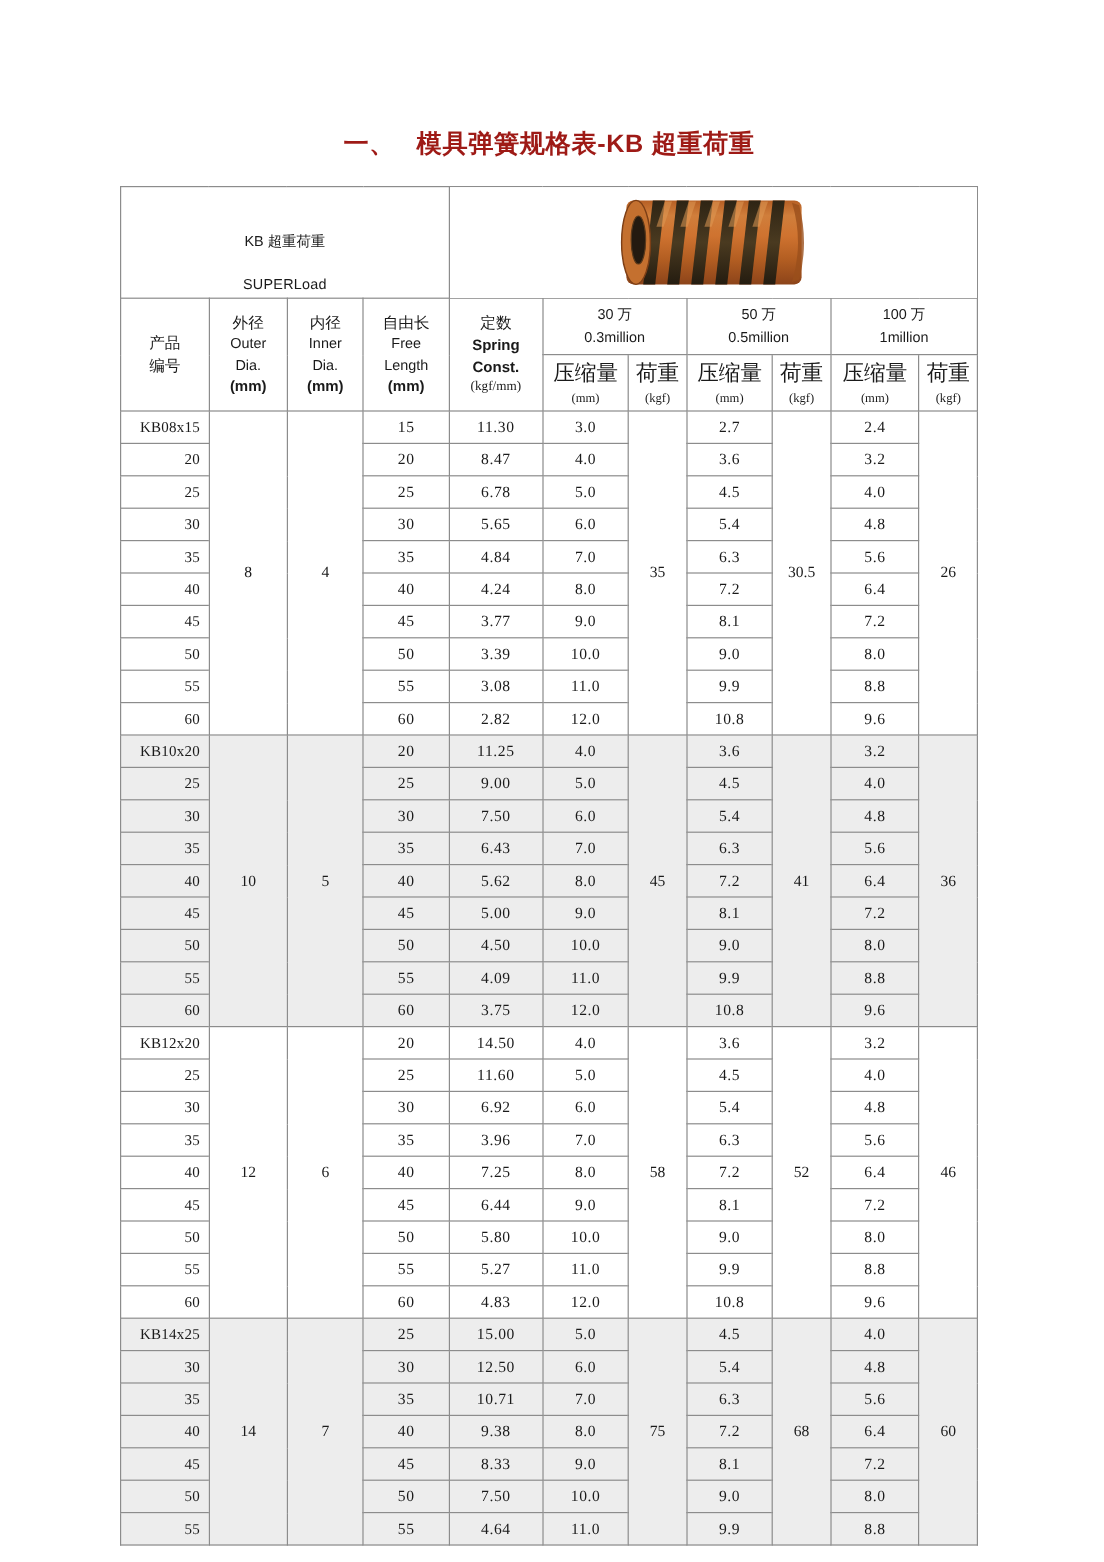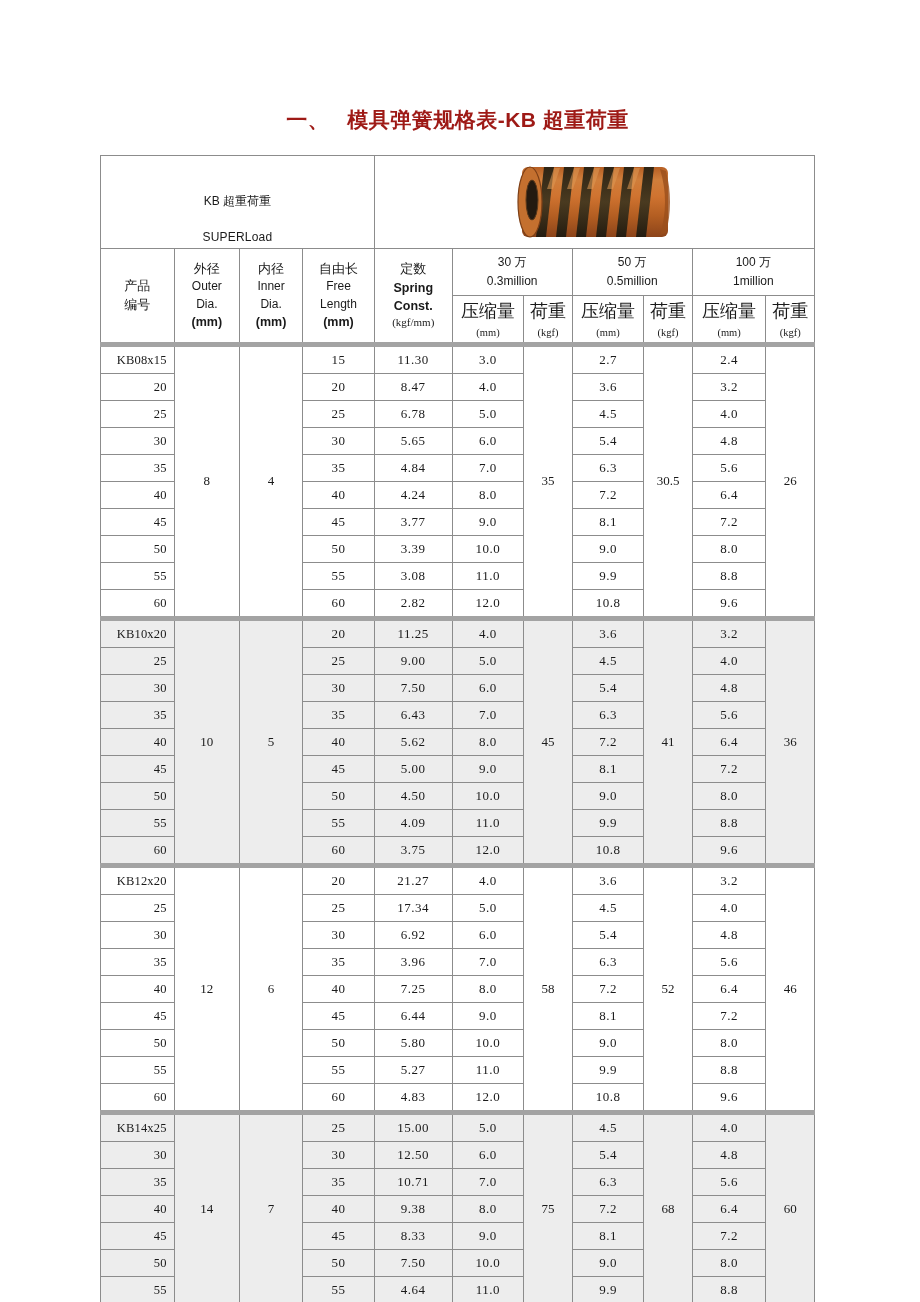--- a/index.html
+++ b/index.html
@@ -140,21 +140,21 @@
     font-size: 13px;
     letter-spacing: 0.5px;
   }
   td.span-cell {
     font-size: 13px;
   }
   tr.shaded td { background: #ededed; }
   tr.plain td { background: #ffffff; }
 
   
-  .blockstart td { border-top: 5px solid #a3a3a3; }
+  .blockstart td { border-top: 1px solid #a3a3a3; }
 </style>
 </head>
 <body>
 
 <div class="page">
 
   <div class="title-block">
     <span class="title-num">一、</span><span>模具弹簧规格表-KB 超重荷重</span>
   </div>
 
@@ -461,32 +461,32 @@
           <td class="num">3.75</td>
           <td class="num">12.0</td>
           <td class="num">10.8</td>
           <td class="num">9.6</td>
         </tr>
         <tr class="plain blockstart">
           <td class="code">KB12x20</td>
           <td class="span-cell" rowspan="9">12</td>
           <td class="span-cell" rowspan="9">6</td>
           <td class="num">20</td>
-          <td class="num">21.27</td>
+          <td class="num">14.50</td>
           <td class="num">4.0</td>
           <td class="span-cell" rowspan="9">58</td>
           <td class="num">3.6</td>
           <td class="span-cell" rowspan="9">52</td>
           <td class="num">3.2</td>
           <td class="span-cell" rowspan="9">46</td>
         </tr>
         <tr class="plain">
           <td class="code">25</td>
           <td class="num">25</td>
-          <td class="num">17.34</td>
+          <td class="num">11.60</td>
           <td class="num">5.0</td>
           <td class="num">4.5</td>
           <td class="num">4.0</td>
         </tr>
         <tr class="plain">
           <td class="code">30</td>
           <td class="num">30</td>
           <td class="num">6.92</td>
           <td class="num">6.0</td>
           <td class="num">5.4</td>

